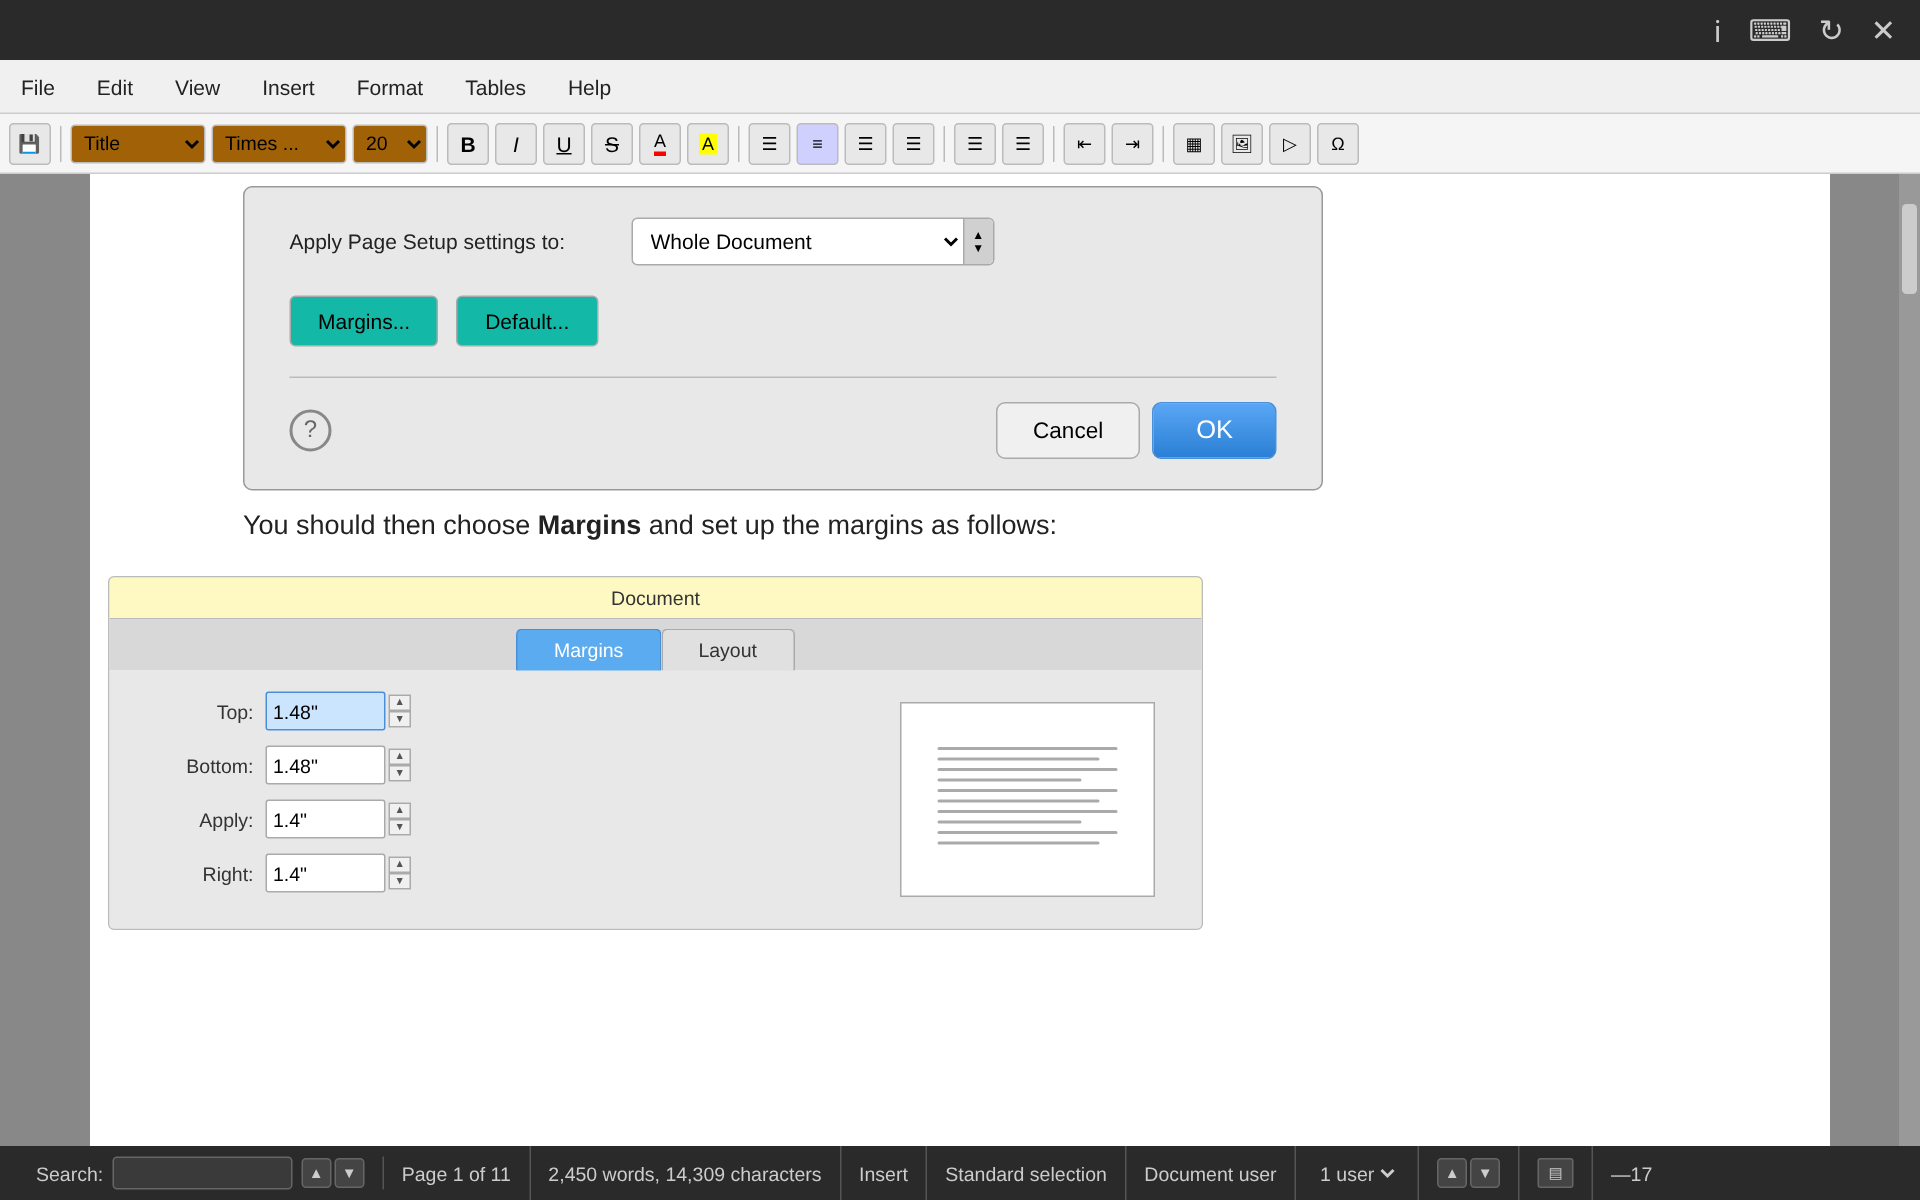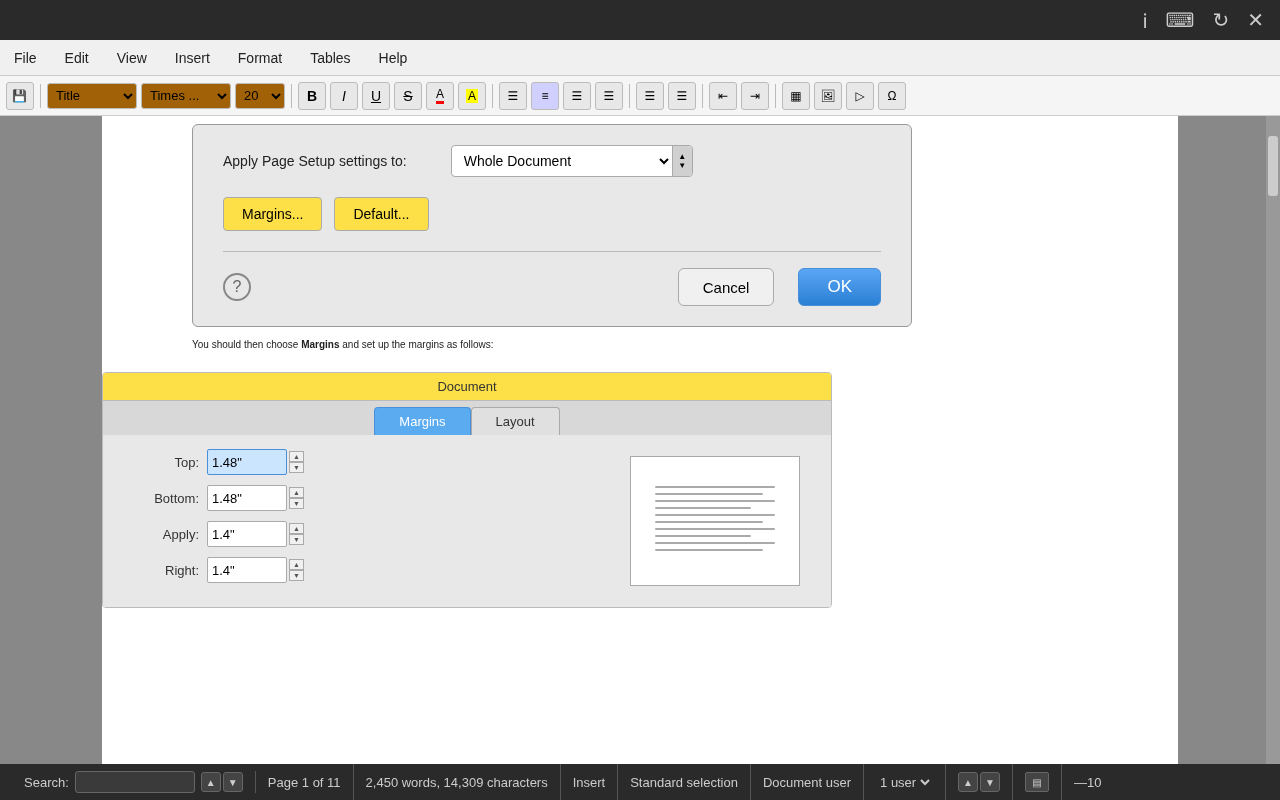--- a/index.html
+++ b/index.html
@@ -105,24 +105,25 @@
     .scrollbar-thumb {
       width: 10px;
       height: 60px;
       background: #ccc;
       border-radius: 3px;
       margin-top: 20px;
     }
 
     
     .doc-content {
-      width: 1076px;
+      width: 1160px;
       background: white;
       position: relative;
       overflow: hidden;
+      padding-left: 12px;
     }
 
     
     .page-setup-dialog {
       margin: 0 auto;
       width: 720px;
       background: #e8e8e8;
       border: 1px solid #999;
       border-radius: 6px;
       padding: 20px 30px;
@@ -174,21 +175,21 @@
       display: flex;
       align-items: center;
       gap: 12px;
       margin-bottom: 20px;
     }
     .dialog-btn {
       padding: 8px 18px;
       font-size: 14px;
       border: 1px solid #aaa;
       border-radius: 4px;
-      background: #fde047;
+      background: #14b8a6;
       cursor: pointer;
     }
 
     .dialog-separator {
       border: none;
       border-top: 1px solid #bbb;
       margin: 4px 0 16px;
     }
 
     .dialog-action-row {
@@ -200,21 +201,21 @@
       width: 28px; height: 28px;
       border: 2px solid #888;
       border-radius: 50%;
       display: flex; align-items: center; justify-content: center;
       font-size: 16px;
       color: #666;
       cursor: pointer;
     }
     .action-btns {
       display: flex;
-      gap: 24px;
+      gap: 8px;
       margin-left: 10px;
     }
     .btn-cancel {
       padding: 8px 24px;
       font-size: 15px;
       border: 1px solid #aaa;
       border-radius: 6px;
       background: #f0f0f0;
       cursor: pointer;
     }
@@ -225,37 +226,37 @@
       border-radius: 6px;
       background: linear-gradient(to bottom, #5aa6f5, #2a7fd4);
       color: white;
       cursor: pointer;
       font-weight: normal;
     }
 
     
     .text-content {
       padding: 10px 90px 10px 90px;
-      font-size: 10px;
+      font-size: 18px;
       color: #222;
     }
     .text-content p { margin-bottom: 10px; line-height: 1.5; }
     .bold-text { font-weight: bold; }
 
     
     .margins-dialog {
       margin: 0 auto;
       width: 730px;
       border: 1px solid #bbb;
       border-radius: 4px;
       overflow: hidden;
       margin-left: 0px;
     }
     .margins-dialog-header {
-      background: #fde047;
+      background: #fef9c3;
       text-align: center;
       padding: 6px;
       font-size: 13px;
       color: #333;
       border-bottom: 1px solid #bbb;
     }
     .margins-tabs {
       display: flex;
       justify-content: center;
       background: #d8d8d8;
@@ -638,15 +639,15 @@
     <div class="nav-arrows">
       <div class="nav-arrow">▲</div>
       <div class="nav-arrow">▼</div>
     </div>
   </div>
   <div class="status-item">
     <div class="layout-btn">▤</div>
   </div>
   <div class="status-item">
     <span>—</span>
-    <span>10</span>
+    <span>17</span>
   </div>
 </div>
 
 </body></html>

